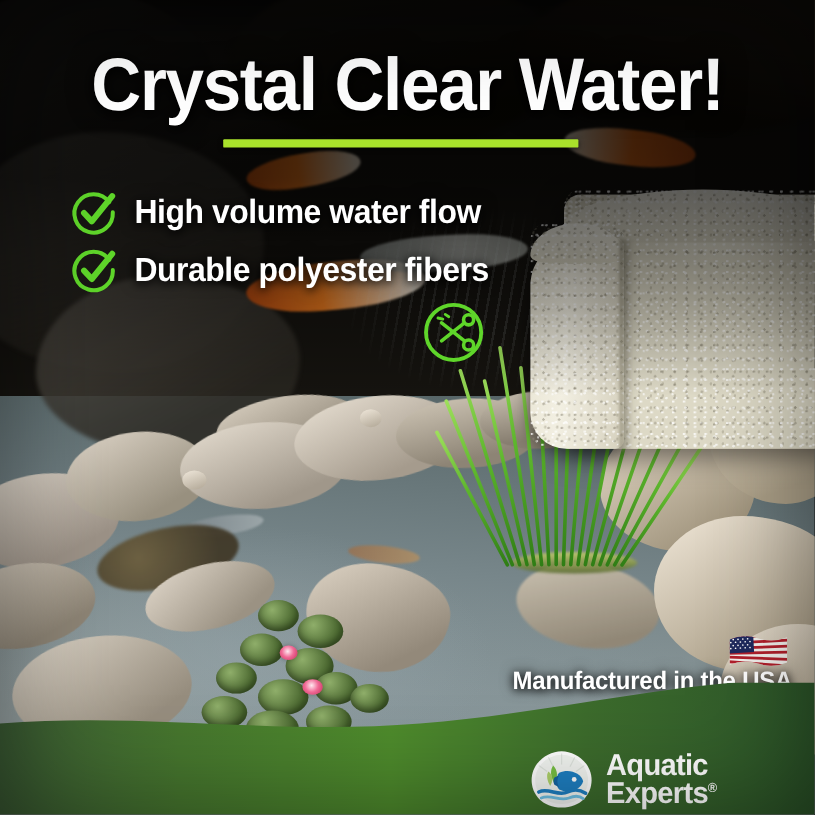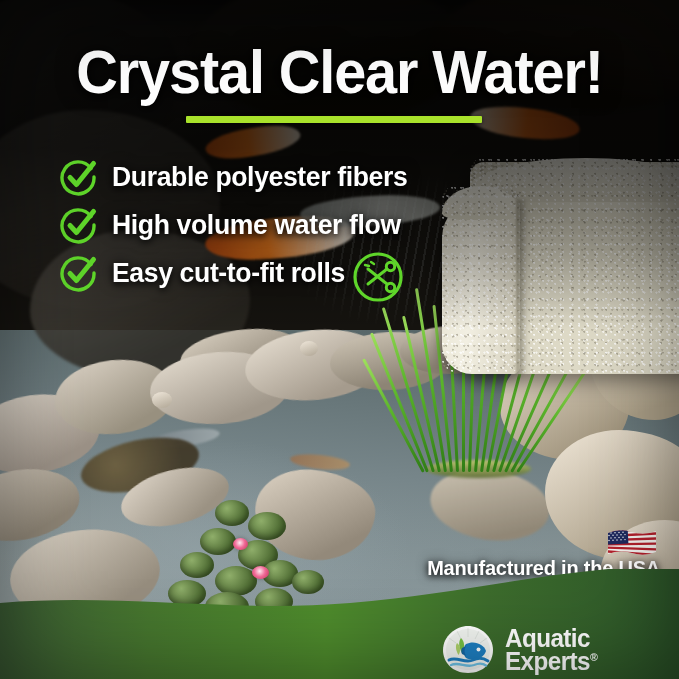--- a/index.html
+++ b/index.html
@@ -333,42 +333,33 @@
 
     <div class="bullets">
 
       <div class="bullet">
         <span class="check">
           <svg viewBox="0 0 40 40" width="40" height="40" aria-hidden="true">
             <path d="M33 11.5 A16 16 0 1 0 36 20" fill="none" stroke="#5fd62a" stroke-width="3.4" stroke-linecap="round"></path>
             <path d="M12 20.5 L18.5 27.5 L35.5 6.5" fill="none" stroke="#5fd62a" stroke-width="5" stroke-linecap="round" stroke-linejoin="round"></path>
           </svg>
         </span>
-        <span class="bullet-text">Durable polyester fibers</span>
+        <span class="bullet-text">High volume water flow</span>
       </div>
 
       <div class="bullet">
         <span class="check">
           <svg viewBox="0 0 40 40" width="40" height="40" aria-hidden="true">
             <path d="M33 11.5 A16 16 0 1 0 36 20" fill="none" stroke="#5fd62a" stroke-width="3.4" stroke-linecap="round"></path>
             <path d="M12 20.5 L18.5 27.5 L35.5 6.5" fill="none" stroke="#5fd62a" stroke-width="5" stroke-linecap="round" stroke-linejoin="round"></path>
           </svg>
         </span>
-        <span class="bullet-text">High volume water flow</span>
-      </div>
-
-      <div class="bullet">
-        <span class="check">
-          <svg viewBox="0 0 40 40" width="40" height="40" aria-hidden="true">
-            <path d="M33 11.5 A16 16 0 1 0 36 20" fill="none" stroke="#5fd62a" stroke-width="3.4" stroke-linecap="round"></path>
-            <path d="M12 20.5 L18.5 27.5 L35.5 6.5" fill="none" stroke="#5fd62a" stroke-width="5" stroke-linecap="round" stroke-linejoin="round"></path>
-          </svg>
-        </span>
-        <span class="bullet-text">Easy cut-to-fit rolls</span>
-      </div>
+        <span class="bullet-text">Durable polyester fibers</span>
+      </div>
+
 
     </div>
 
     <span class="scissors">
       <svg viewBox="0 0 52 52" width="52" height="52" aria-hidden="true">
         <circle cx="26" cy="26" r="23" fill="none" stroke="#5fd62a" stroke-width="3.2"></circle>
         <g stroke="#5fd62a" stroke-width="3" fill="none" stroke-linecap="round">
           <line x1="16" y1="18" x2="35" y2="33"></line>
           <line x1="16" y1="33" x2="35" y2="18"></line>
           <circle cx="38.5" cy="36.5" r="4.2"></circle>

